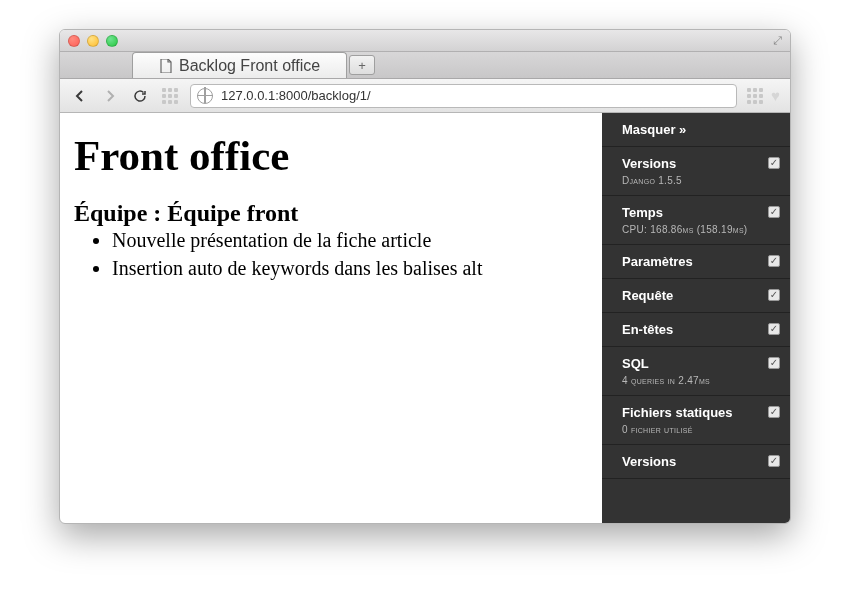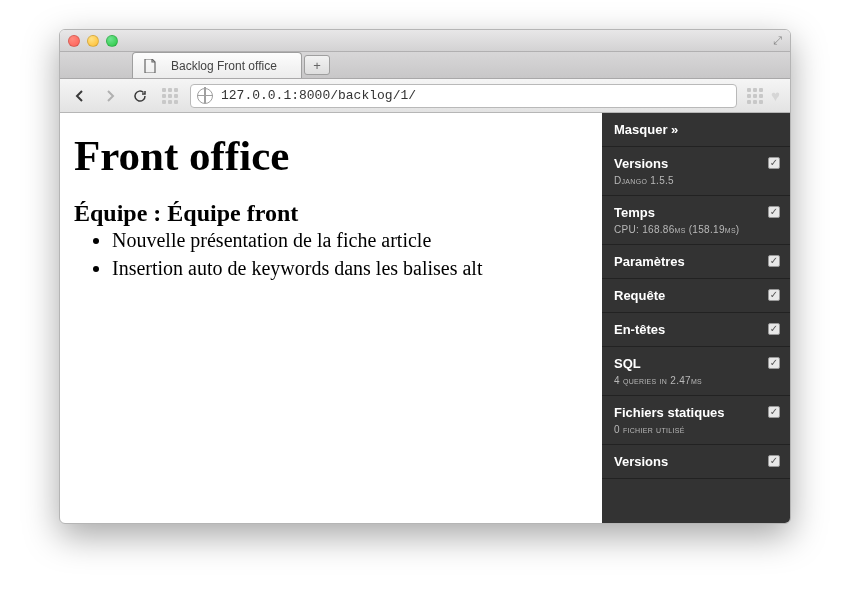--- a/index.html
+++ b/index.html
@@ -46,23 +46,23 @@
   }
   .tab {
     height: 26px;
     min-width:170px;
     background: linear-gradient(#fdfdfd,#ececec);
     border: 1px solid #9f9f9f;
     border-bottom: none;
     border-top-left-radius:4px;
     border-top-right-radius:4px;
     margin-left: 72px;
-    display:flex; align-items:center; gap:14px;
-    padding:0 10px;
-    font-size:12px;
+    display:flex; align-items:center; gap:6px;
+    padding:0 26px;
+    font-size:16px;
     color:#444;
   }
   .tab .favicon{width:14px;height:14px; display:inline-flex;align-items:center;justify-content:center;color:#555;}
   .tab .favicon svg{width:12px;height:14px;}
   .newtab{
     width:26px;height:20px;
     margin-left:2px; margin-bottom:3px;
     border:1px solid #9f9f9f;
     border-radius:3px;
     background:linear-gradient(#f2f2f2,#dedede);
@@ -88,21 +88,20 @@
     flex:1;
     height:24px;
     background:#fff;
     border:1px solid #b9b9b9;
     border-radius:4px;
     display:flex;align-items:center;
     padding:8px 6px;
     gap:8px;
     font-size:13px;
     color:#333;
-    font-family:Liberation Mono, monospace;
   }
   .urlbar .globe{width:16px;height:16px;border:1.5px solid #a0a0a0;border-radius:50%;position:relative;}
   .urlbar .globe::before{content:"";position:absolute;left:6px;top:-1.5px;width:1.5px;height:16px;background:#a0a0a0;}
   .urlbar .globe::after{content:"";position:absolute;top:6px;left:-1.5px;height:1.5px;width:16px;background:#a0a0a0;}
   .right-icons{display:flex;gap:8px;align-items:center;color:#c7c7c7;font-size:14px;}
   .speeddial{display:inline-block;width:16px;height:16px;position:relative;}
   .speeddial span{position:absolute;width:4px;height:4px;background:#c8c8c8;border-radius:1px;}
   .sd1{left:0;top:0}.sd2{left:6px;top:0}.sd3{left:12px;top:0}
   .sd4{left:0;top:6px}.sd5{left:6px;top:6px}.sd6{left:12px;top:6px}
   .sd7{left:0;top:12px}.sd8{left:6px;top:12px}.sd9{left:12px;top:12px}
@@ -122,21 +121,21 @@
   .debugbar{
     width:188px;
     background:#333;
     color:#fff;
     font-family: Arial, sans-serif;
     font-size:13px;
     overflow:auto;
   }
   .panel{
     border-bottom:1px solid #222;
-    padding:9px 12px 9px 12px;
+    padding:9px 12px 9px 20px;
     position:relative;
   }
   .panel .title{font-weight:bold;font-size:13px;}
   .panel .sub{font-size:10px;color:#b8b8b8;margin-top:4px;letter-spacing:0.3px;font-variant:small-caps;}
   .panel .chk{
     position:absolute; right:10px; top:10px;
     width:12px;height:12px;background:#e8e8e8;border:1px solid #999;border-radius:2px;
     display:flex;align-items:center;justify-content:center;
   }
   .panel .chk::after{content:"✓";color:#555;font-size:10px;line-height:1;}

